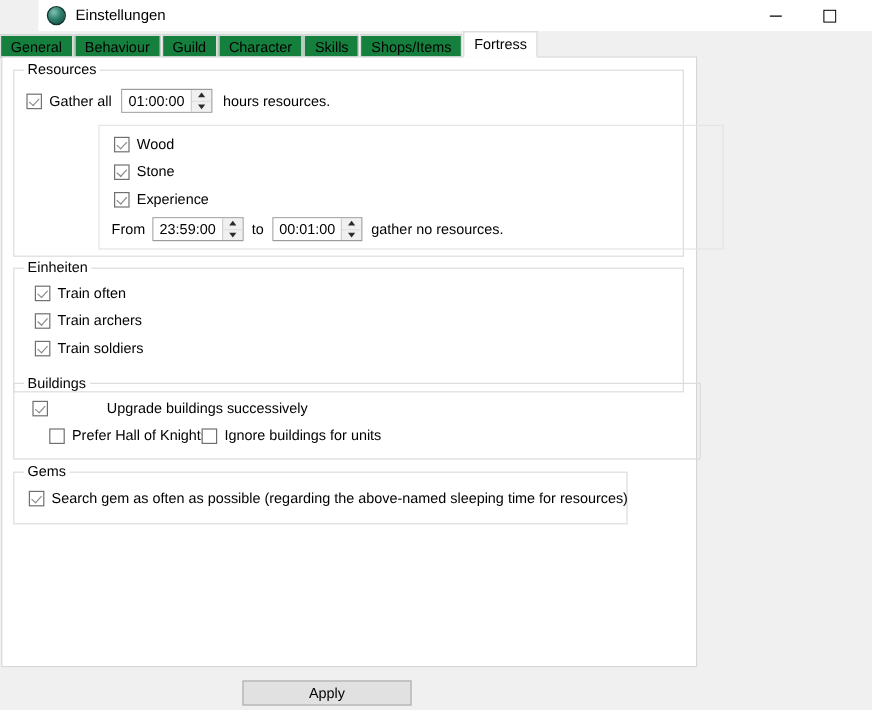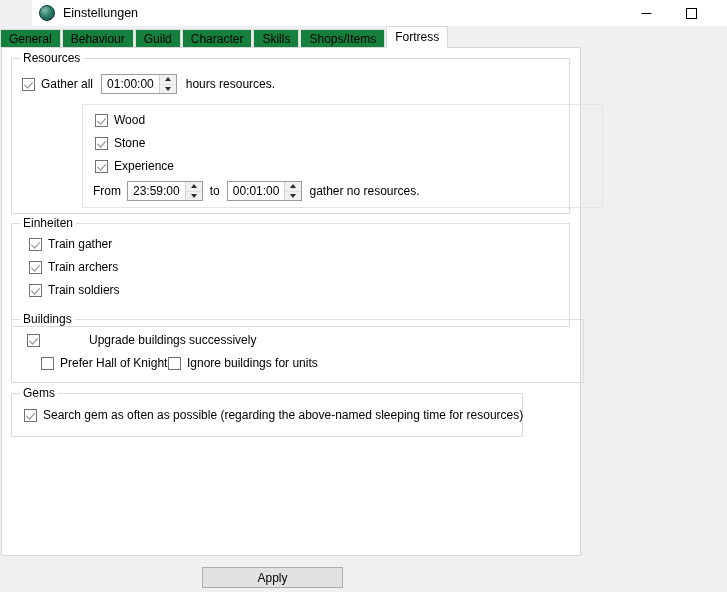--- a/index.html
+++ b/index.html
@@ -341,21 +341,21 @@
         <span class="inline-text" style="margin-left:7px;">gather no resources.</span>
       </div>
     </div>
   </div>
 
   <div class="group" style="left:9px; top:175px; width:559px; height:104px;">
     <div class="group-label">Einheiten</div>
 
     <div class="cbrow" style="left:17px; top:13px;">
       <div class="cb checked"></div>
-      <span class="cb-label">Train gather</span>
+      <span class="cb-label">Train often</span>
     </div>
     <div class="cbrow" style="left:17px; top:36px;">
       <div class="cb checked"></div>
       <span class="cb-label">Train archers</span>
     </div>
     <div class="cbrow" style="left:17px; top:59px;">
       <div class="cb checked"></div>
       <span class="cb-label">Train soldiers</span>
     </div>
   </div>

